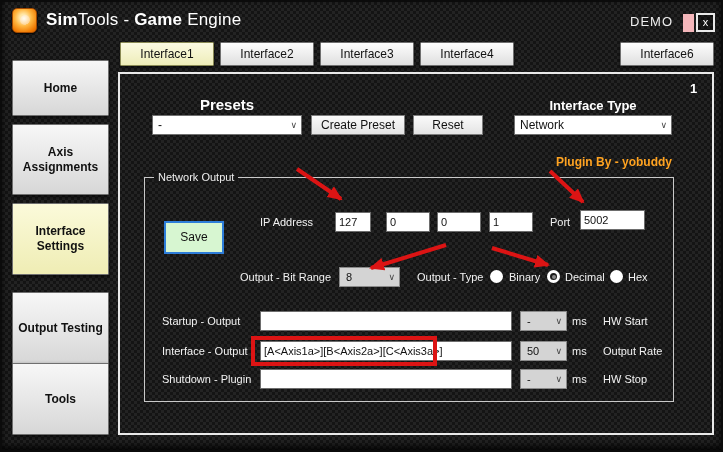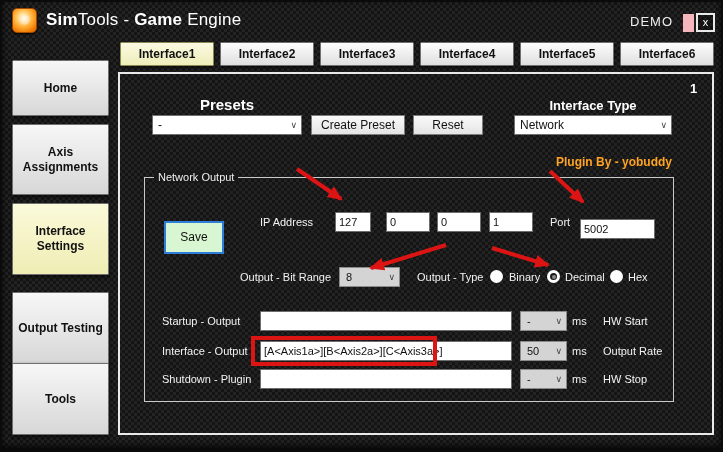--- a/index.html
+++ b/index.html
@@ -38,21 +38,21 @@
     position:absolute; left:694px; top:11px; width:19px; height:19px;
     border:2px solid #e9e9e9; color:#fff; font-size:11px; line-height:15px; text-align:center;
     background:rgba(0,0,0,.25); cursor:default;
   }
 
   
   .tab {
     position:absolute; top:40px; width:94px; height:24px;
     background:linear-gradient(180deg,#fdfdfd,#dfdfdf);
     border:1px solid #6f6f6f; border-radius:1px;
-    font-size:12px; font-weight:bold; color:#111; text-align:center; line-height:22px;
+    font-size:12px; font-weight:normal; color:#111; text-align:center; line-height:22px;
     box-shadow:0 2px 3px rgba(0,0,0,.55);
   }
   .tab.active { background:linear-gradient(180deg,#fbfae2,#eeedb9); border-color:#8a8a55; }
 
   
   .side-btn {
     position:absolute; left:10px; width:97px;
     background:linear-gradient(180deg,#f7f7f7,#d7d7d7);
     border:1px solid #6f6f6f; border-radius:1px;
     font-size:12px; font-weight:bold; color:#111; text-align:center;
@@ -117,21 +117,20 @@
   <div class="app-icon"></div>
   <div class="title"><b>Sim</b><span>Tools - </span><b>Game</b><span> Engine</span></div>
   <div class="demo">DEMO</div>
   <div class="pink-badge"></div>
   <div class="close-btn">x</div>
 
   <div class="tab active" style="left:118px">Interface1</div>
   <div class="tab" style="left:218px">Interface2</div>
   <div class="tab" style="left:318px">Interface3</div>
   <div class="tab" style="left:418px">Interface4</div>
-  <div class="tab" style="left:518px">Interface5</div>
   <div class="tab" style="left:618px">Interface6</div>
 
   <div class="side-btn" style="top:58px;height:56px">Home</div>
   <div class="side-btn" style="top:122px;height:71px">Axis Assignments</div>
   <div class="side-btn active" style="top:201px;height:72px">Interface Settings</div>
   <div class="side-btn" style="top:290px;height:72px">Output Testing</div>
   <div class="side-btn" style="top:361px;height:72px">Tools</div>
 
   <div class="panel"></div>
   <div class="page-num">1</div>
@@ -156,21 +155,21 @@
   <div class="groupbox-label">Network Output</div>
 
   <div class="save-btn">Save</div>
 
   <div class="flabel" style="left:258px;top:214px">IP Address</div>
   <input class="tfield" style="left: 333px; top: 210px; width: 36px;" value="127">
   <input class="tfield" style="left: 384px; top: 210px; width: 44px;" value="0">
   <input class="tfield" style="left: 435px; top: 210px; width: 44px;" value="0">
   <input class="tfield" style="left: 487px; top: 210px; width: 44px;" value="1">
   <div class="flabel" style="left:548px;top:214px">Port</div>
-  <input class="tfield" style="left: 578px; top: 217px; width: 75px;" value="5002">
+  <input class="tfield" style="left: 578px; top: 208px; width: 65px;" value="5002">
 
   <div class="flabel" style="left:238px;top:269px">Output - Bit Range</div>
   <div class="gray-dd" style="left:337px;top:265px;width:61px">
     <span>8</span>
     <span class="chev">∨</span>
   </div>
   <div class="flabel" style="left:415px;top:269px">Output - Type</div>
 
   <div class="radio" style="left:488px;top:268px"></div>
   <div class="flabel" style="left:507px;top:269px">Binary</div>

